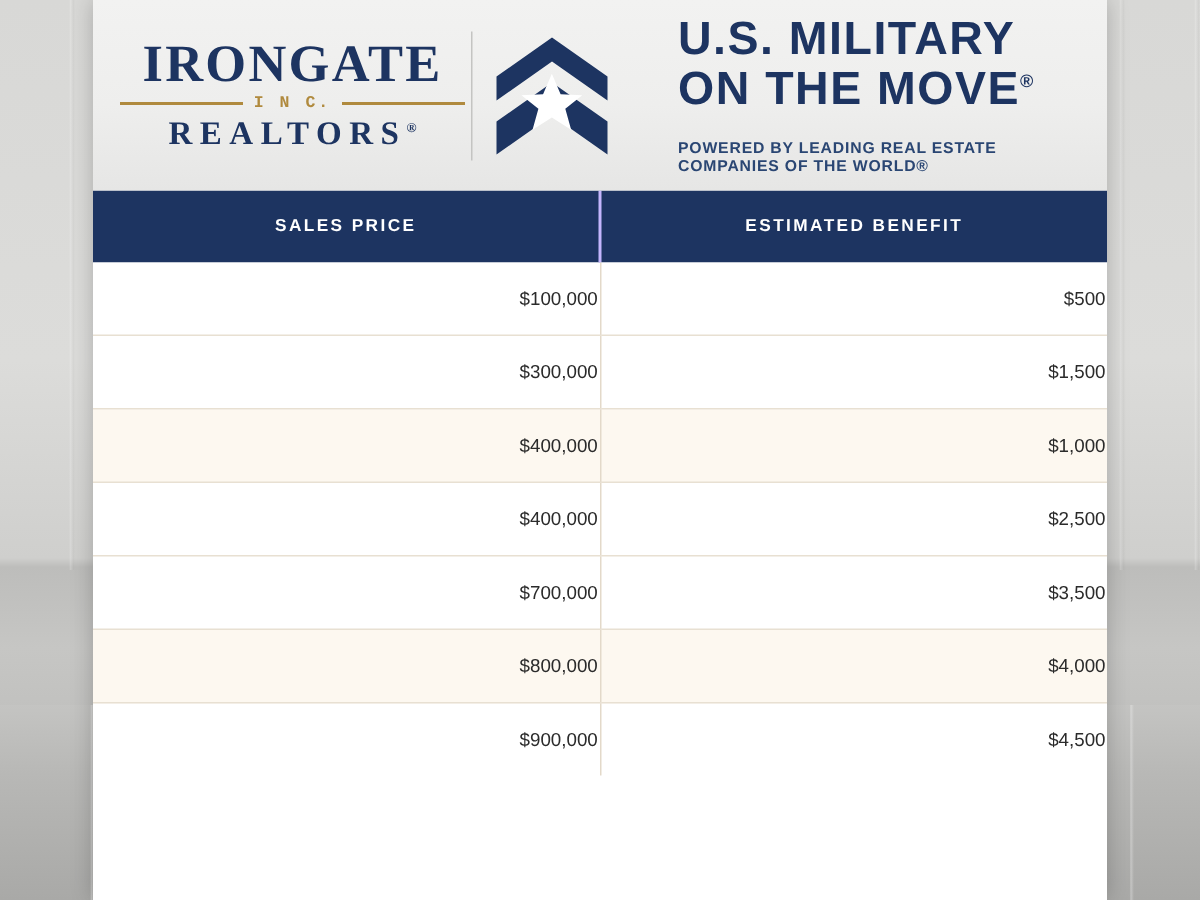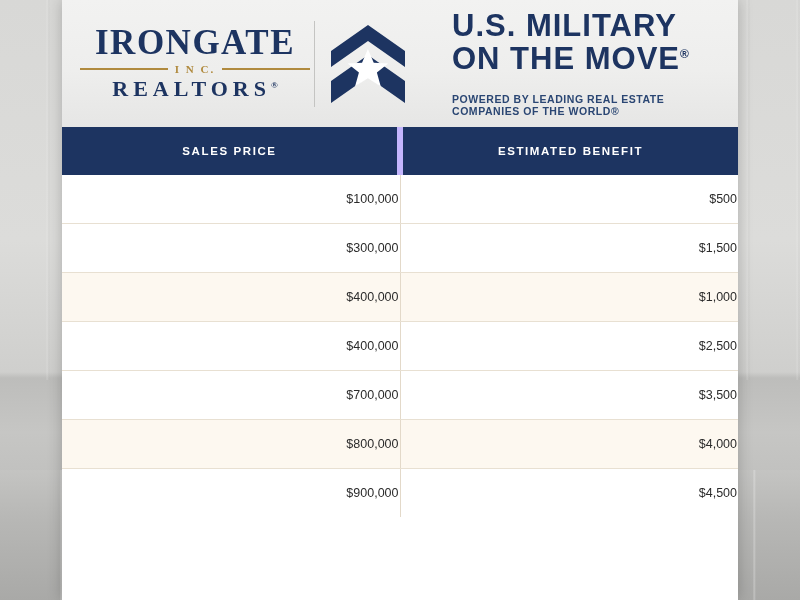--- a/index.html
+++ b/index.html
@@ -103,21 +103,21 @@
     justify-content: center;
     gap: 7px;
     margin: 2px 0 1px 0;
   }
   .logo-rule .bar {
     height: 2px;
     background: #b08a3e;
     flex: 1;
   }
   .logo-inc {
-    font-family: Liberation Serif, serif;
+    font-family: Liberation Mono, monospace;
     font-size: 11px;
     letter-spacing: 2px;
     color: #b08a3e;
     font-weight: bold;
     text-align: right;
   }
   .logo-realtors {
     font-family: "Liberation Serif", serif;
     font-size: 22px;
     font-weight: bold;
@@ -184,21 +184,21 @@
     table-layout: fixed;
   }
   table.benefit th {
     background: #1d3461;
     color: #ffffff;
     font-size: 11.5px;
     letter-spacing: 1.6px;
     font-weight: bold;
     height: 46px;
     vertical-align: middle;
-    border-right: 6px solid #c4b5fd;
+    border-right: 2px solid #c4b5fd;
   }
   table.benefit th:last-child { border-right: none; }
   table.benefit td {
     height: 46px;
     text-align: right;
     font-size: 12.5px;
     color: #2b2b2b;
     border-right: 1px solid #e3d9c9;
     border-bottom: 1px solid #e8e0d2;
   }

